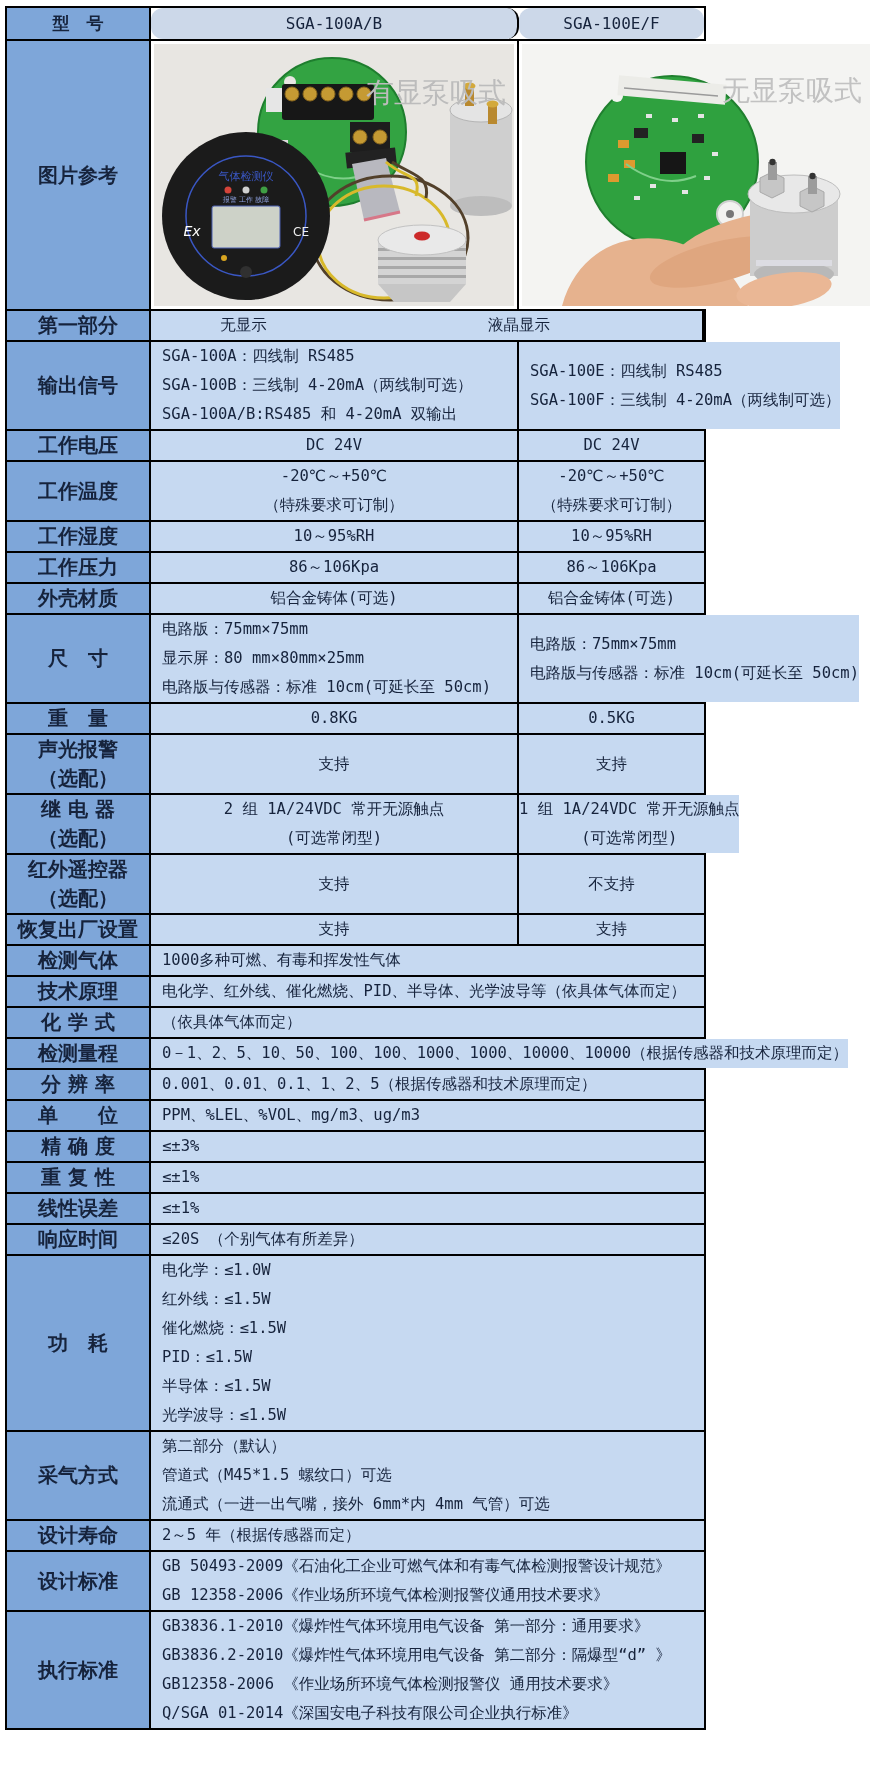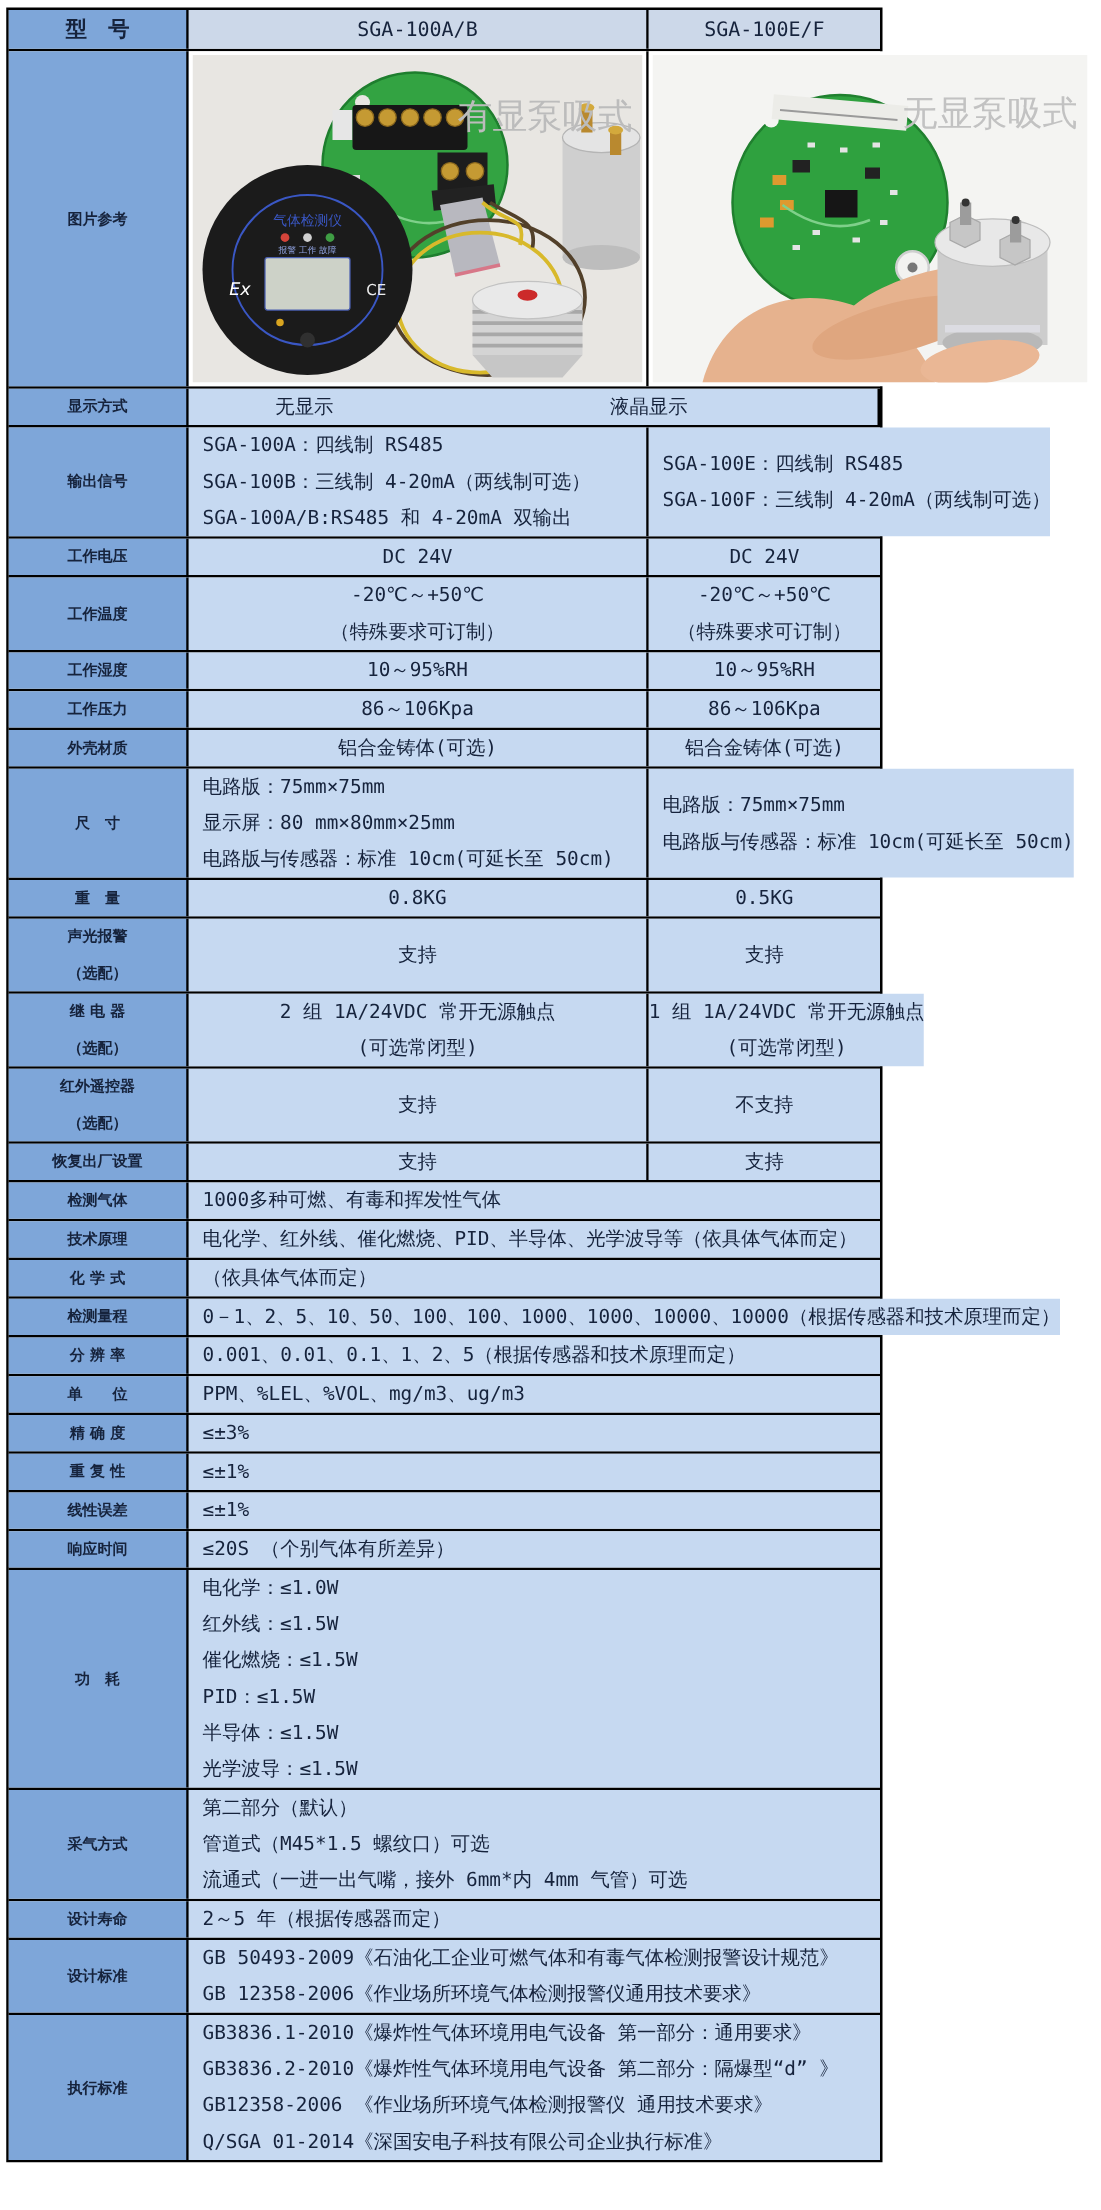--- a/index.html
+++ b/index.html
@@ -12,38 +12,38 @@
   *{margin:0;padding:0;box-sizing:border-box;}
   body{background:#ffffff;font-family:"DejaVu Sans","Liberation Sans",sans-serif;color:var(--txt);}
   .spec-table{width:701px;margin:6px 0 0 5px;border:2px solid var(--border);background:#fff;}
   .row{display:flex;align-items:stretch;}
   .row + .row, #rows-container .spec-row{border-top:2px solid var(--border);}
   #rows-container .spec-row:first-child{border-top:2px solid var(--border);}
   .cell{min-height:29px;}
   .label-cell{
     width:144px;flex:0 0 144px;background:var(--blue-mid);
     display:flex;flex-direction:column;justify-content:center;align-items:center;
-    font-weight:bold;font-size:12px;border-right:2px solid var(--border);
+    font-weight:bold;font-size:20px;border-right:2px solid var(--border);
     text-align:center;
   }
   .value-cell{
     background:var(--blue-cell);display:flex;flex-direction:column;justify-content:center;
     font-family:"DejaVu Sans Mono","DejaVu Sans",sans-serif;font-size:15.5px;
   }
   .value-a{width:368px;flex:0 0 368px;border-right:2px solid var(--border);}
   .value-b{flex:1 1 auto;}
   .span-cell{flex:1 1 auto;}
   .line{line-height:29px;white-space:pre;}
   .c .line{text-align:center;}
   .l{padding-left:11px;}
   .l .line{text-align:left;}
   
   .header-row .cell{min-height:31px;}
   .header-row .label-cell{font-size:17px;}
-  .header-model{background:var(--blue-head);justify-content:flex-end;}
+  .header-model{background:var(--blue-head);justify-content:flex-end;border-radius:12px;}
   .header-model .line{line-height:31px;text-align:center;font-size:16px;}
   
   .photo-row{height:270px;}
   .photo-cell{background:#ffffff;display:flex;align-items:center;justify-content:center;padding:3px;}
   .photo-cell svg{display:block;}
 </style>
 </head>
 <body>
 
 <div class="spec-table">
@@ -170,21 +170,21 @@
         <ellipse cx="262" cy="246" rx="48" ry="17" fill="#eab795" transform="rotate(-8 262 246)"></ellipse>
 
         <text x="340" y="56" text-anchor="end" font-size="28" fill="#c2c2c2">无显泵吸式</text>
       </svg>
     </div>
   </div>
 
   <div id="rows-container">
       <div class="row spec-row c">
         <div class="cell label-cell">
-          <div class="line">显示方式</div>
+          <div class="line">第一部分</div>
         </div>
         <div class="cell value-cell value-b">
           <div class="line">无显示</div>
         </div>
         <div class="cell value-cell value-a">
           <div class="line">液晶显示</div>
         </div>
       </div>
       <div class="row spec-row ">
         <div class="cell label-cell">

